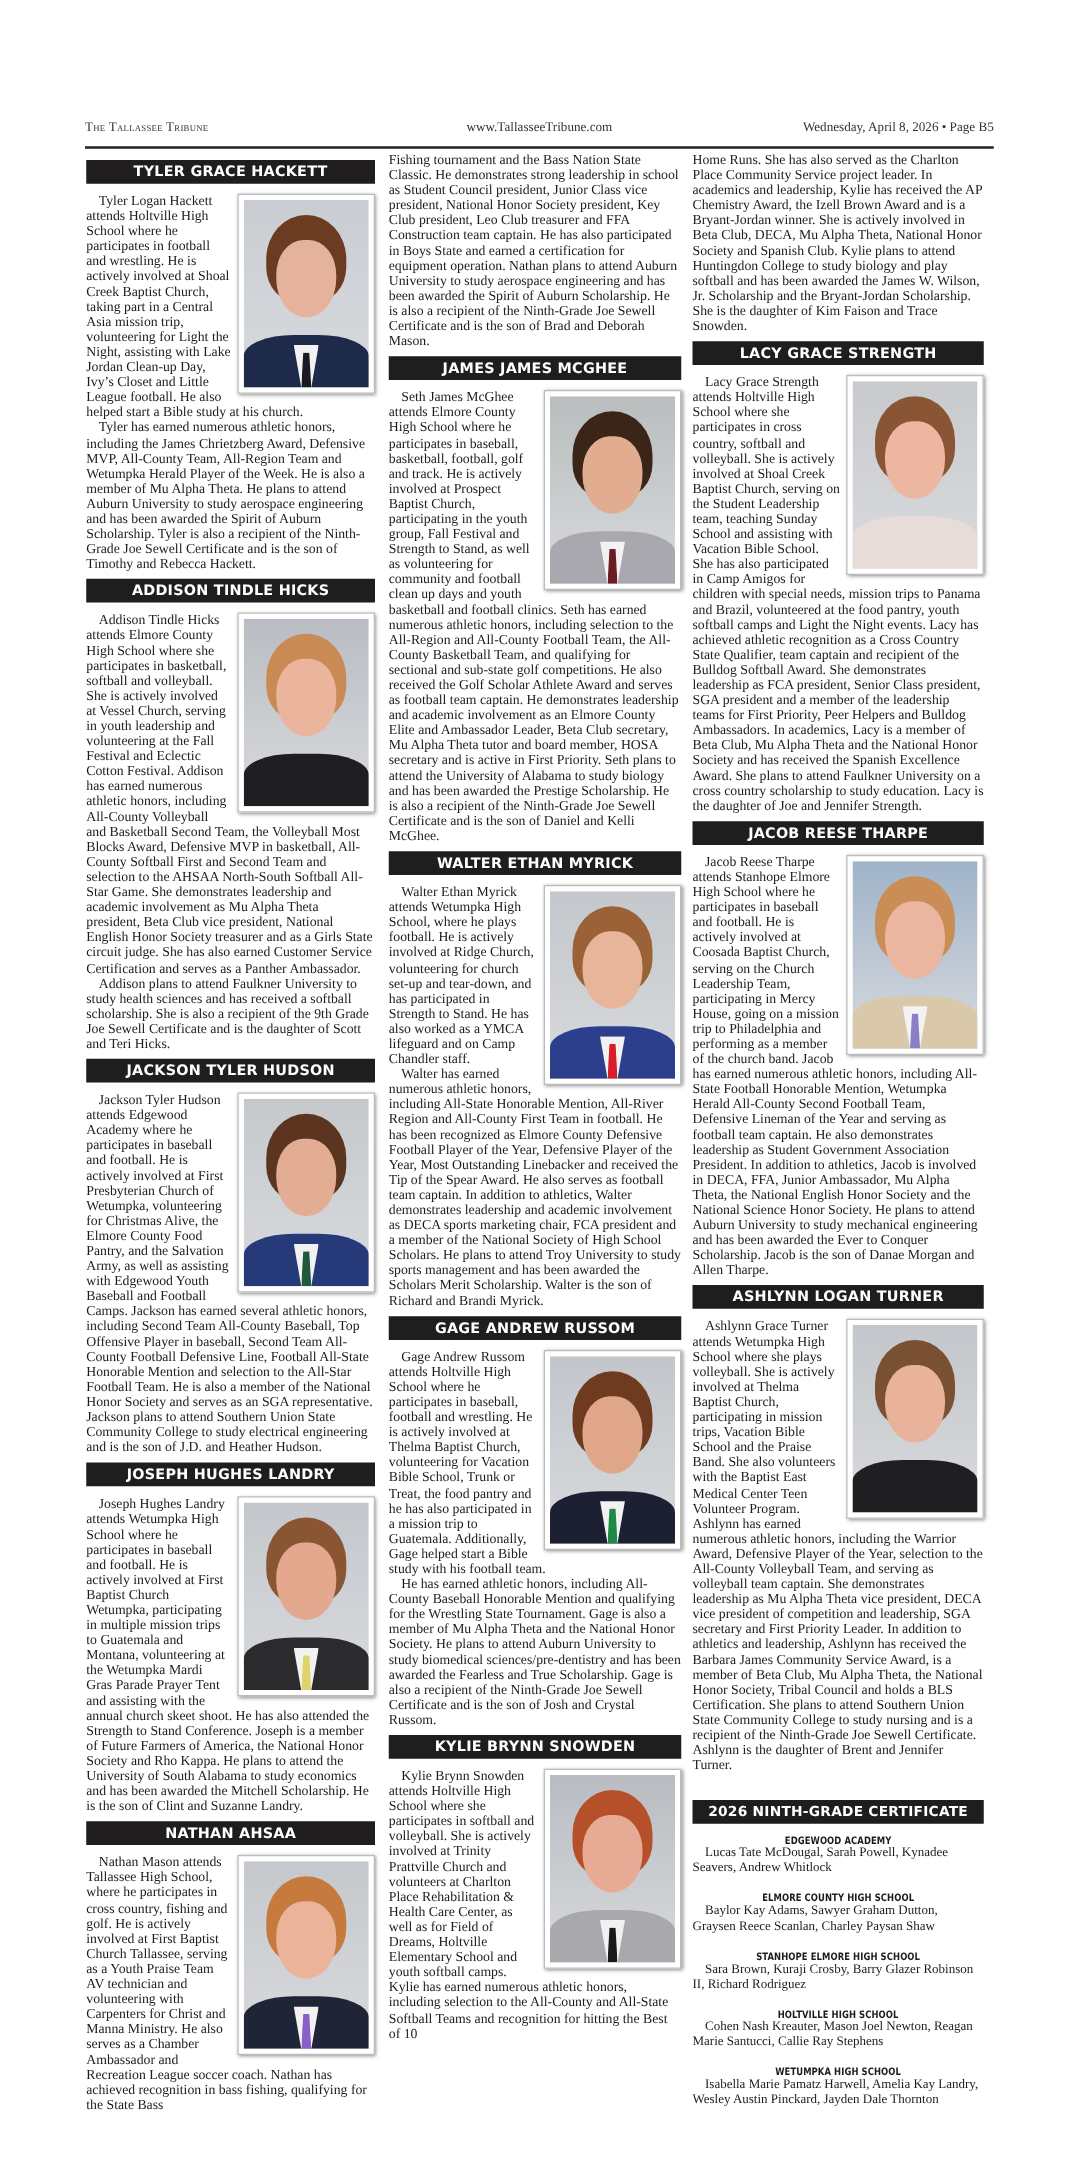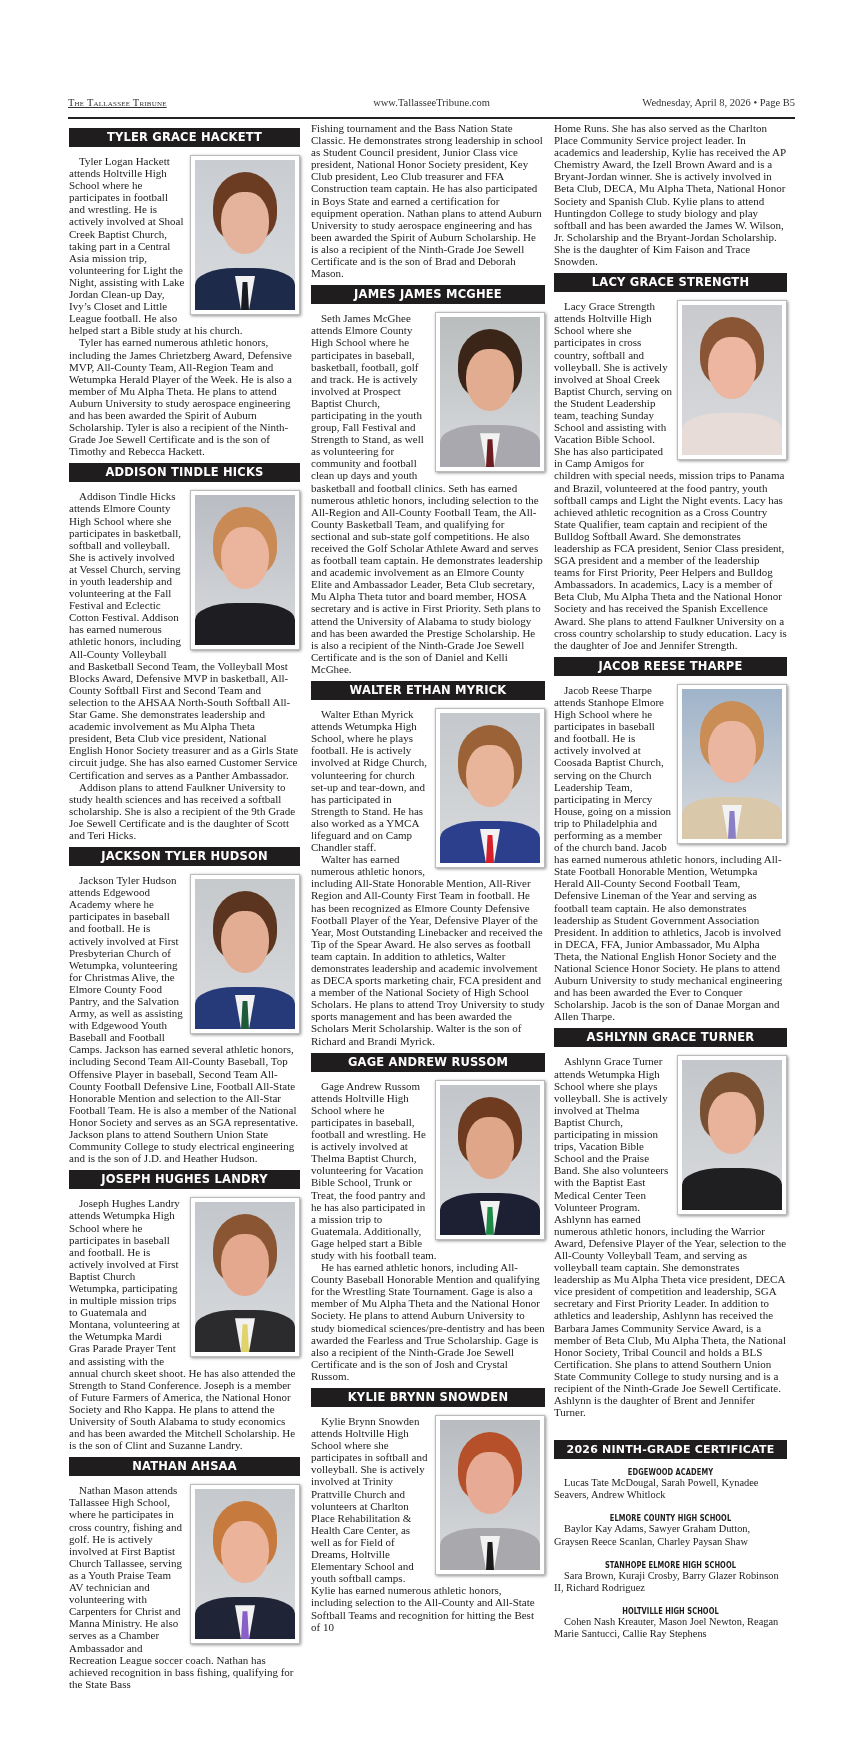--- a/index.html
+++ b/index.html
@@ -1,20 +1,20 @@
 <!DOCTYPE html>
 <html><head>
 <meta charset="utf-8">
 <style>
   html, body { margin: 0; padding: 0; background: #ffffff; }
   body { width: 860px; height: 1746px; position: relative; overflow: hidden;
          font-family: "Liberation Serif", "DejaVu Serif", serif; color: #1c1c1c; }
   .masthead { position: absolute; left: 68px; top: 97px; width: 727px; height: 14px;
               font-size: 10.5px; color: #333; }
-  .masthead .left { position: absolute; left: 0; top: 0; font-variant: small-caps; letter-spacing: 0.2px; text-decoration: underline; }
+  .masthead .left { position: absolute; left: 0; top: 0; font-variant: small-caps; letter-spacing: 0.2px; }
   .masthead .center { position: absolute; left: 0; right: 0; text-align: center; top: 0; }
   .masthead .right { position: absolute; right: 0; top: 0; }
   .rule { position: absolute; left: 68px; width: 727px; height: 2px; background: #222; top: 117px; }
   .col { position: absolute; top: 122px; }
   .col.c1 { left: 69px; width: 231px; }
   .col.c2 { left: 311px; width: 234px; }
   .col.c3 { left: 554px; width: 233px; }
   .header-bar { background: #1f1d1e; color: #fff; text-align: center;
                 font-family: "DejaVu Sans", "Liberation Sans", sans-serif; font-weight: bold;
                 font-size: 11.5px; letter-spacing: 0.2px; height: 19px; line-height: 19px;
@@ -245,21 +245,21 @@
               <div class="body" style="background: rgb(217, 200, 170);"></div>
               <div class="shirt"></div>
               <div class="tie" style="background: rgb(138, 127, 196);"></div>
             </div>
           </div>
           <p>Jacob Reese Tharpe attends Stanhope Elmore High School where he participates in baseball and football. He is actively involved at Coosada Baptist Church, serving on the Church Leadership Team, participating in Mercy House, going on a mission trip to Philadelphia and performing as a member of the church band. Jacob has earned numerous athletic honors, including All-State Football Honorable Mention, Wetumpka Herald All-County Second Football Team, Defensive Lineman of the Year and serving as football team captain. He also demonstrates leadership as Student Government Association President. In addition to athletics, Jacob is involved in DECA, FFA, Junior Ambassador, Mu Alpha Theta, the National English Honor Society and the National Science Honor Society. He plans to attend Auburn University to study mechanical engineering and has been awarded the Ever to Conquer Scholarship. Jacob is the son of Danae Morgan and Allen Tharpe.</p>
           <div style="clear: both;"></div>
         </div>
       </div>
       <div>
-        <div class="header-bar">ASHLYNN GRACE TURNER</div>
+        <div class="header-bar">ASHLYNN LOGAN TURNER</div>
         <div class="bio">
           <div class="photo">
             <div class="img" title="Portrait of Ashlynn Grace Turner">
               <div class="bg" style="background: linear-gradient(rgb(195, 198, 202), rgb(216, 218, 221));"></div>
               <div class="hair" style="left: 18px; top: 12px; width: 64px; height: 70px; background: rgb(122, 80, 50);"></div>
               <div class="face" style="left: 26px; top: 32px; width: 48px; height: 62px; background: rgb(232, 179, 154);"></div>
               <div class="body" style="background: rgb(31, 31, 34);"></div>
             </div>
           </div>
           <p>Ashlynn Grace Turner attends Wetumpka High School where she plays volleyball. She is actively involved at Thelma Baptist Church, participating in mission trips, Vacation Bible School and the Praise Band. She also volunteers with the Baptist East Medical Center Teen Volunteer Program. Ashlynn has earned numerous athletic honors, including the Warrior Award, Defensive Player of the Year, selection to the All-County Volleyball Team, and serving as volleyball team captain. She demonstrates leadership as Mu Alpha Theta vice president, DECA vice president of competition and leadership, SGA secretary and First Priority Leader. In addition to athletics and leadership, Ashlynn has received the Barbara James Community Service Award, is a member of Beta Club, Mu Alpha Theta, the National Honor Society, Tribal Council and holds a BLS Certification. She plans to attend Southern Union State Community College to study nursing and is a recipient of the Ninth-Grade Joe Sewell Certificate. Ashlynn is the daughter of Brent and Jennifer Turner.</p>
@@ -287,15 +287,21 @@
           <div class="cert-names">
             <p>Sara Brown, Kuraji Crosby, Barry Glazer Robinson II, Richard Rodriguez</p>
           </div>
         </div>
         <div>
           <div class="cert-school">HOLTVILLE HIGH SCHOOL</div>
           <div class="cert-names">
             <p>Cohen Nash Kreauter, Mason Joel Newton, Reagan Marie Santucci, Callie Ray Stephens</p>
           </div>
         </div>
+        <div>
+          <div class="cert-school">WETUMPKA HIGH SCHOOL</div>
+          <div class="cert-names">
+            <p>Isabella Marie Pamatz Harwell, Amelia Kay Landry, Wesley Austin Pinckard, Jayden Dale Thornton</p>
+          </div>
+        </div>
       </div>
   </div>
 </div>
 
 </body></html>

